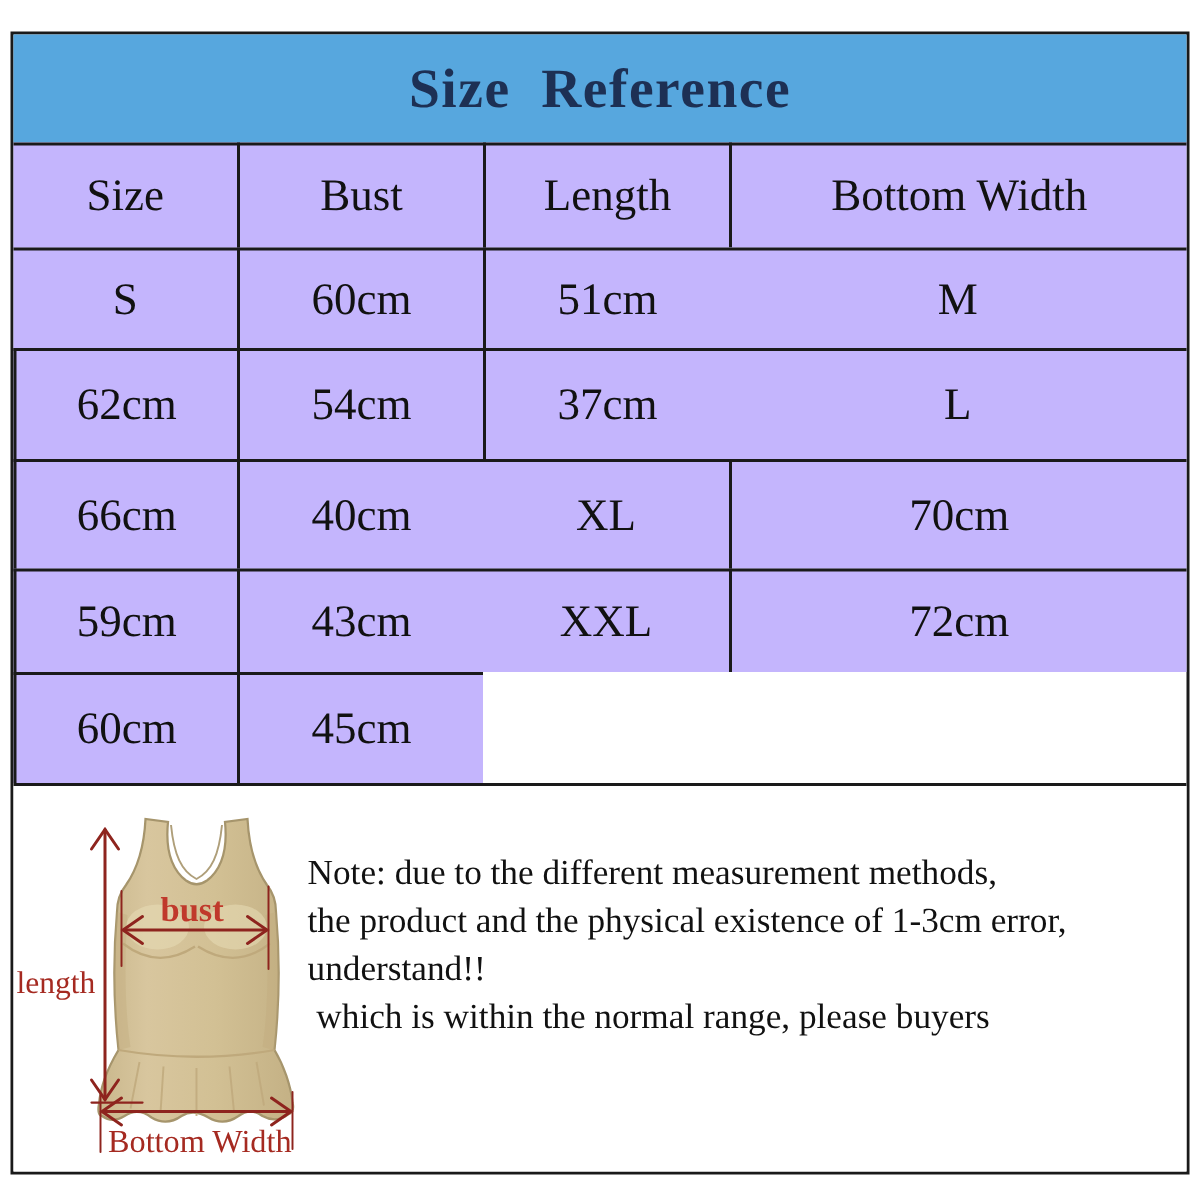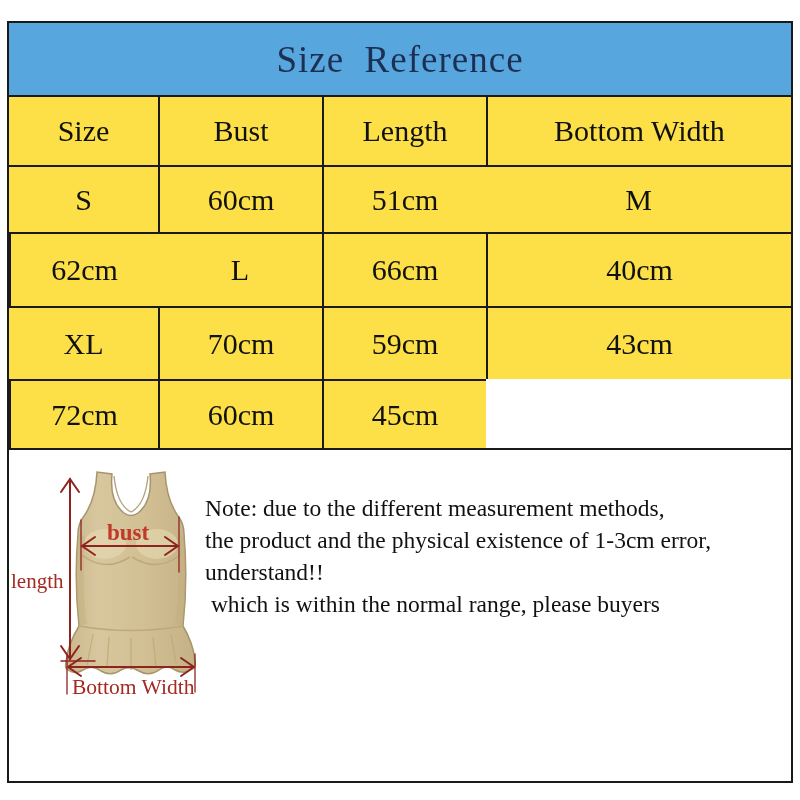--- a/index.html
+++ b/index.html
@@ -27,27 +27,27 @@
     grid-template-columns:149px 164px 164px 305px;
     grid-template-rows:72px 70px 67px 74px 73px 69px 74px 1fr;
     background:#ffffff;
   }
   .banner{
     grid-column:1/-1;display:flex;align-items:center;justify-content:center;
     background:var(--banner-bg);
   }
   .banner .title{
     font-size:37px;color:var(--title-text);letter-spacing:1px;
-    white-space:pre;font-weight:400;
+    white-space:pre;font-weight:700;
   }
   .cell{
     display:flex;align-items:center;justify-content:center;
     font-size:30px;color:var(--text);
     border-top:2px solid var(--table-border);
-    box-sizing:border-box;background:#fde047;
+    box-sizing:border-box;background:#c4b5fd;
   }
   .cell.bl{border-left:2px solid var(--table-border);}
   .bottom-cell{
     grid-column:1/-1;position:relative;
     border-top:2px solid var(--table-border);
     box-sizing:border-box;background:#ffffff;
   }
   .note{
     position:absolute;left:196px;top:42px;
     font-size:23.5px;line-height:32px;color:var(--text);
@@ -70,30 +70,33 @@
     <div class="cell bl">Bust</div>
     <div class="cell bl">Length</div>
     <div class="cell bl">Bottom Width</div>
 
     <div class="cell">S</div>
     <div class="cell bl">60cm</div>
     <div class="cell bl">51cm</div>
 
     <div class="cell">M</div>
     <div class="cell bl">62cm</div>
+    <div class="cell bl">54cm</div>
+    <div class="cell bl">37cm</div>
 
     <div class="cell">L</div>
     <div class="cell bl">66cm</div>
     <div class="cell bl">40cm</div>
 
     <div class="cell">XL</div>
     <div class="cell bl">70cm</div>
     <div class="cell bl">59cm</div>
     <div class="cell bl">43cm</div>
 
+    <div class="cell">XXL</div>
     <div class="cell bl">72cm</div>
     <div class="cell bl">60cm</div>
     <div class="cell bl">45cm</div>
 
     <div class="bottom-cell">
 
       <svg class="vest-svg" viewBox="0 0 240 248" xmlns="http://www.w3.org/2000/svg">
         <defs>
           <linearGradient id="tan" x1="0" y1="0" x2="1" y2="0">
             <stop offset="0" stop-color="#c9b78c"></stop>

